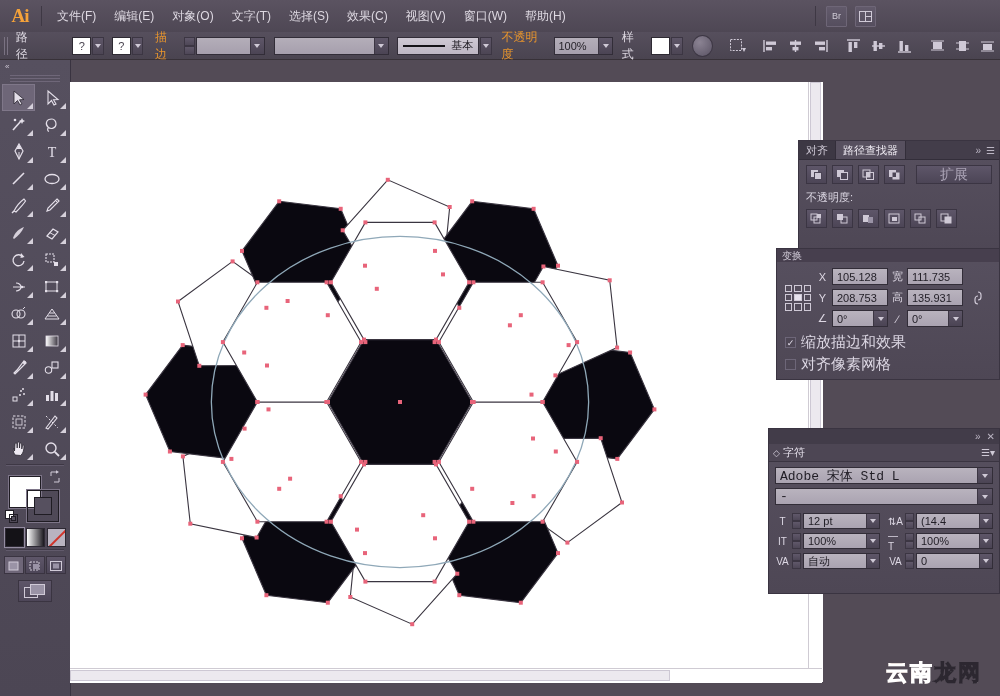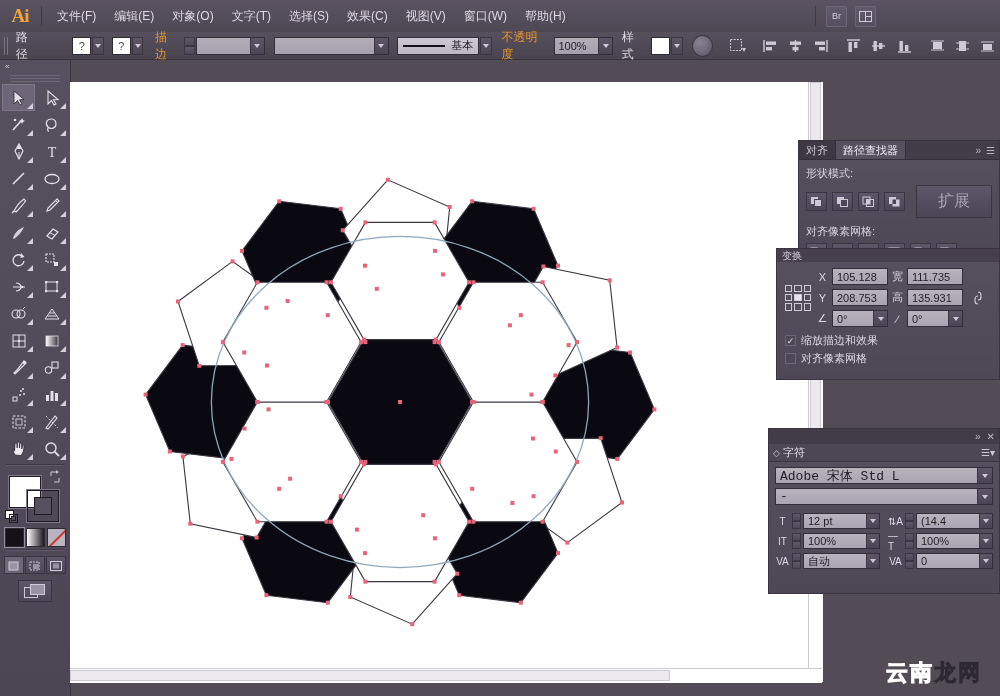--- a/index.html
+++ b/index.html
@@ -136,23 +136,23 @@
     background:#3d3844;border-right:1px solid #332e3a;}
   .ptab.active{background:#57505f;color:#efebf3;}
   .ptab-right{margin-left:auto;display:flex;align-items:center;padding-right:4px;gap:5px;}
   .ptab-right span{font-size:10px;color:#bbb5c3;}
   .panel-body{padding:5px 7px 7px 7px;}
   .sec-label{font-size:11px;color:#d9d4e0;margin:1px 0 4px 0;}
   .pf-row{display:flex;align-items:center;gap:5px;margin-bottom:6px;}
   .pf-btn{width:21px;height:19px;border:1px solid #3b3543;
     background:linear-gradient(#5e5669,#4c4556);display:flex;align-items:center;
     justify-content:center;box-sizing:border-box;}
-  .expand-btn{flex:1;height:33px;margin-left:6px;border:1px solid #3b3543;
+  .expand-btn{flex:1;height:19px;margin-left:6px;border:1px solid #3b3543;
     background:linear-gradient(#5e5669,#4c4556);display:flex;align-items:center;
-    justify-content:center;font-size:16px;color:#aaa3b5;box-sizing:border-box;}
+    justify-content:center;font-size:14px;color:#aaa3b5;box-sizing:border-box;}
 
   
   .tf-grid{display:flex;align-items:center;gap:6px;}
   .refpoint{width:26px;height:26px;display:grid;grid-template-columns:repeat(3,1fr);
     grid-template-rows:repeat(3,1fr);gap:2px;}
   .refpoint i{border:1px solid #cfc9d6;background:transparent;display:block;}
   .refpoint i.on{background:#e6e1ec;}
   .tf-fields{display:flex;flex-direction:column;gap:4px;}
   .tf-line{display:flex;align-items:center;gap:4px;}
   .tf-lab{width:11px;font-size:11px;color:#ddd7e3;text-align:center;}
@@ -164,21 +164,21 @@
     align-items:center;box-sizing:border-box;}
   .tf-combo span{flex:1;padding-left:4px;}
   .tf-combo .drop{width:13px;height:100%;background:linear-gradient(#5e5668,#4b4454);
     border-left:1px solid #3c3643;display:flex;align-items:center;justify-content:center;}
   .tf-combo .drop i{border-left:3px solid transparent;border-right:3px solid transparent;
     border-top:4px solid #cfc9d6;display:block;font-style:normal;}
   .chk-row{display:flex;align-items:center;gap:5px;margin-top:6px;}
   .chk{width:11px;height:11px;border:1px solid #6d6678;background:#4e4755;
     display:flex;align-items:center;justify-content:center;font-size:9px;color:#e7e2ee;
     box-sizing:border-box;}
-  .chk-lab{font-size:11px;color:#ddd8e4;text-align:center;}
+  .chk-lab{font-size:15px;color:#ddd8e4;text-align:center;}
 
   
   .ch-head{height:15px;display:flex;align-items:center;justify-content:flex-end;
     gap:6px;padding-right:4px;background:#423c49;}
   .ch-head span{font-size:10px;color:#bbb5c3;}
   .ch-tabrow{height:17px;display:flex;align-items:center;background:#4d4654;
     border-bottom:1px solid #3a3441;padding:0 4px;}
   .ch-tabrow .t{font-size:11px;color:#e6e1ec;}
   .ch-tabrow .menu{margin-left:auto;font-size:10px;color:#cfc9d6;}
   .ch-body{padding:5px 6px 7px 6px;display:flex;flex-direction:column;gap:4px;}
@@ -791,21 +791,20 @@
   <div class="panel" style="left:798px;top:140px;width:202px;height:112px;">
     <div class="panel-tabs">
       <div class="ptab">对齐</div>
       <div class="ptab active">路径查找器</div>
       <div class="ptab-right">
         <span>»</span>
         <span>☰</span>
       </div>
     </div>
     <div class="panel-body">
-      <div class="sec-label">形状模式:</div>
       <div class="pf-row">
         <div class="pf-btn">
             <svg width="13" height="12" viewBox="0 0 13 12">
               <rect x="1" y="1" width="7" height="7" fill="#cfc9d6"></rect>
               <rect x="4.5" y="3.5" width="7" height="7" fill="#cfc9d6" stroke="#4c4556"></rect>
             </svg>
           </div>
         <div class="pf-btn">
             <svg width="13" height="12" viewBox="0 0 13 12">
               <rect x="1" y="1" width="7" height="7" fill="#cfc9d6"></rect>
@@ -821,21 +820,21 @@
           </div>
         <div class="pf-btn">
             <svg width="13" height="12" viewBox="0 0 13 12">
               <rect x="1" y="1" width="7" height="7" fill="#cfc9d6"></rect>
               <rect x="4.5" y="3.5" width="7" height="7" fill="#cfc9d6"></rect>
               <rect x="4.5" y="3.5" width="3.5" height="4.5" fill="#4c4556"></rect>
             </svg>
           </div>
         <div class="expand-btn">扩展</div>
       </div>
-      <div class="sec-label">对齐像素网格:</div>
+      <div class="sec-label">不透明度:</div>
       <div class="pf-row" style="margin-bottom:0">
         <div class="pf-btn">
             <svg width="13" height="12" viewBox="0 0 13 12">
               <rect x="1" y="1" width="6" height="6" fill="none" stroke="#cfc9d6"></rect>
               <rect x="4" y="4" width="6" height="6" fill="none" stroke="#cfc9d6"></rect>
               <rect x="7" y="1" width="4" height="4" fill="#cfc9d6"></rect>
             </svg>
           </div>
         <div class="pf-btn">
             <svg width="13" height="12" viewBox="0 0 13 12">

